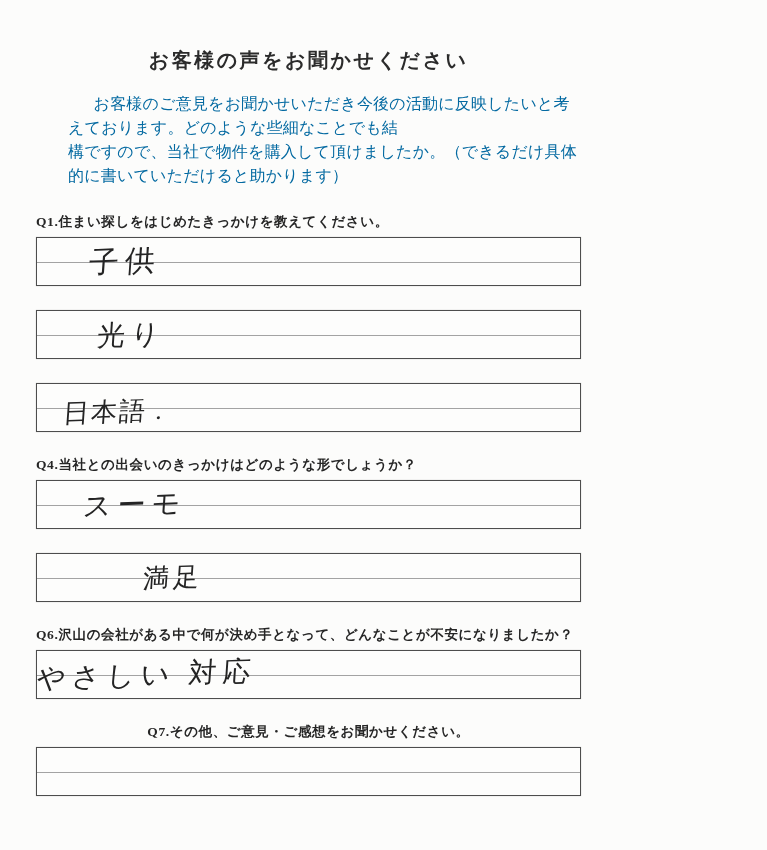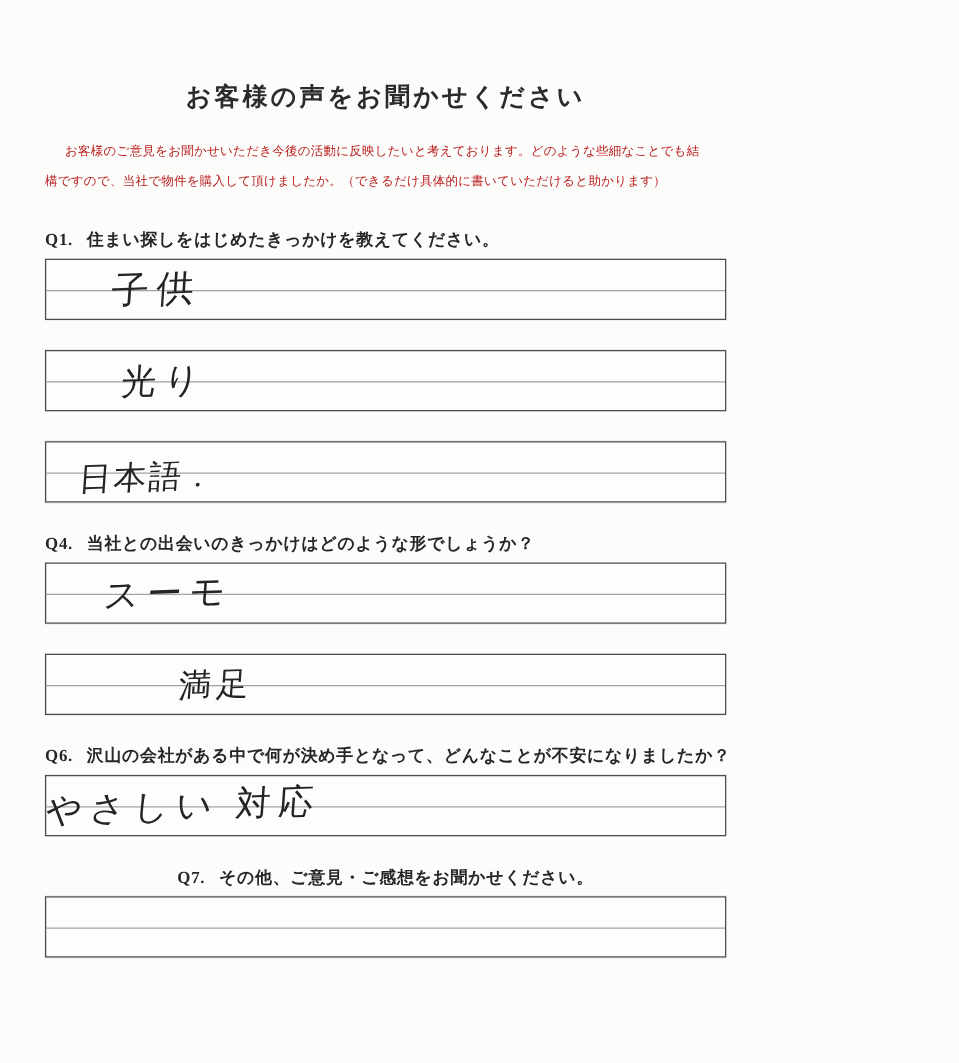--- a/index.html
+++ b/index.html
@@ -11,53 +11,54 @@
     height: 850px;
     overflow: hidden;
     background: #fcfcfb;
     color: #222;
     font-family: "Liberation Serif", "DejaVu Serif", serif;
   }
   .page {
     box-sizing: border-box;
     width: 630px;
     height: 850px;
-    padding: 64px 49px 0 36px;
+    padding: 46px 49px 0 36px;
   }
   
   .doc-title {
     text-align: center;
     font-size: 20px;
     font-weight: 600;
     letter-spacing: 2.5px;
     color: #2b2b2b;
     line-height: 28px;
     margin: 0 0 18px 0;
   }
   .intro {
-    font-size: 10px;
+    font-size: 16px;
     line-height: 24px;
     letter-spacing: 0.2px;
-    color: #b91c1c;
+    color: #0369a1;
     margin-bottom: 25px;
+    margin-left: 32px;
   }
   .intro .line1 { text-indent: 1.6em; }
   
   .qblock { margin-bottom: 24px; }
   .qblock:last-of-type { margin-bottom: 14px; text-align: center; }
   .qlabel {
     font-size: 13.5px;
     font-weight: 700;
     line-height: 18px;
     letter-spacing: 0.6px;
     color: #262626;
     margin-bottom: 6px;
     white-space: nowrap;
   }
-  .qlabel .qid { margin-right: 11px; }
+  .qlabel .qid { }
   .answer-box {
     position: relative;
     height: 47px;
     border: 1.5px solid #4d4d4d;
     background: #fdfdfc;
     box-shadow: 0 0 1px rgba(0,0,0,0.25);
   }
   .midline {
     position: absolute;
     left: 0;

